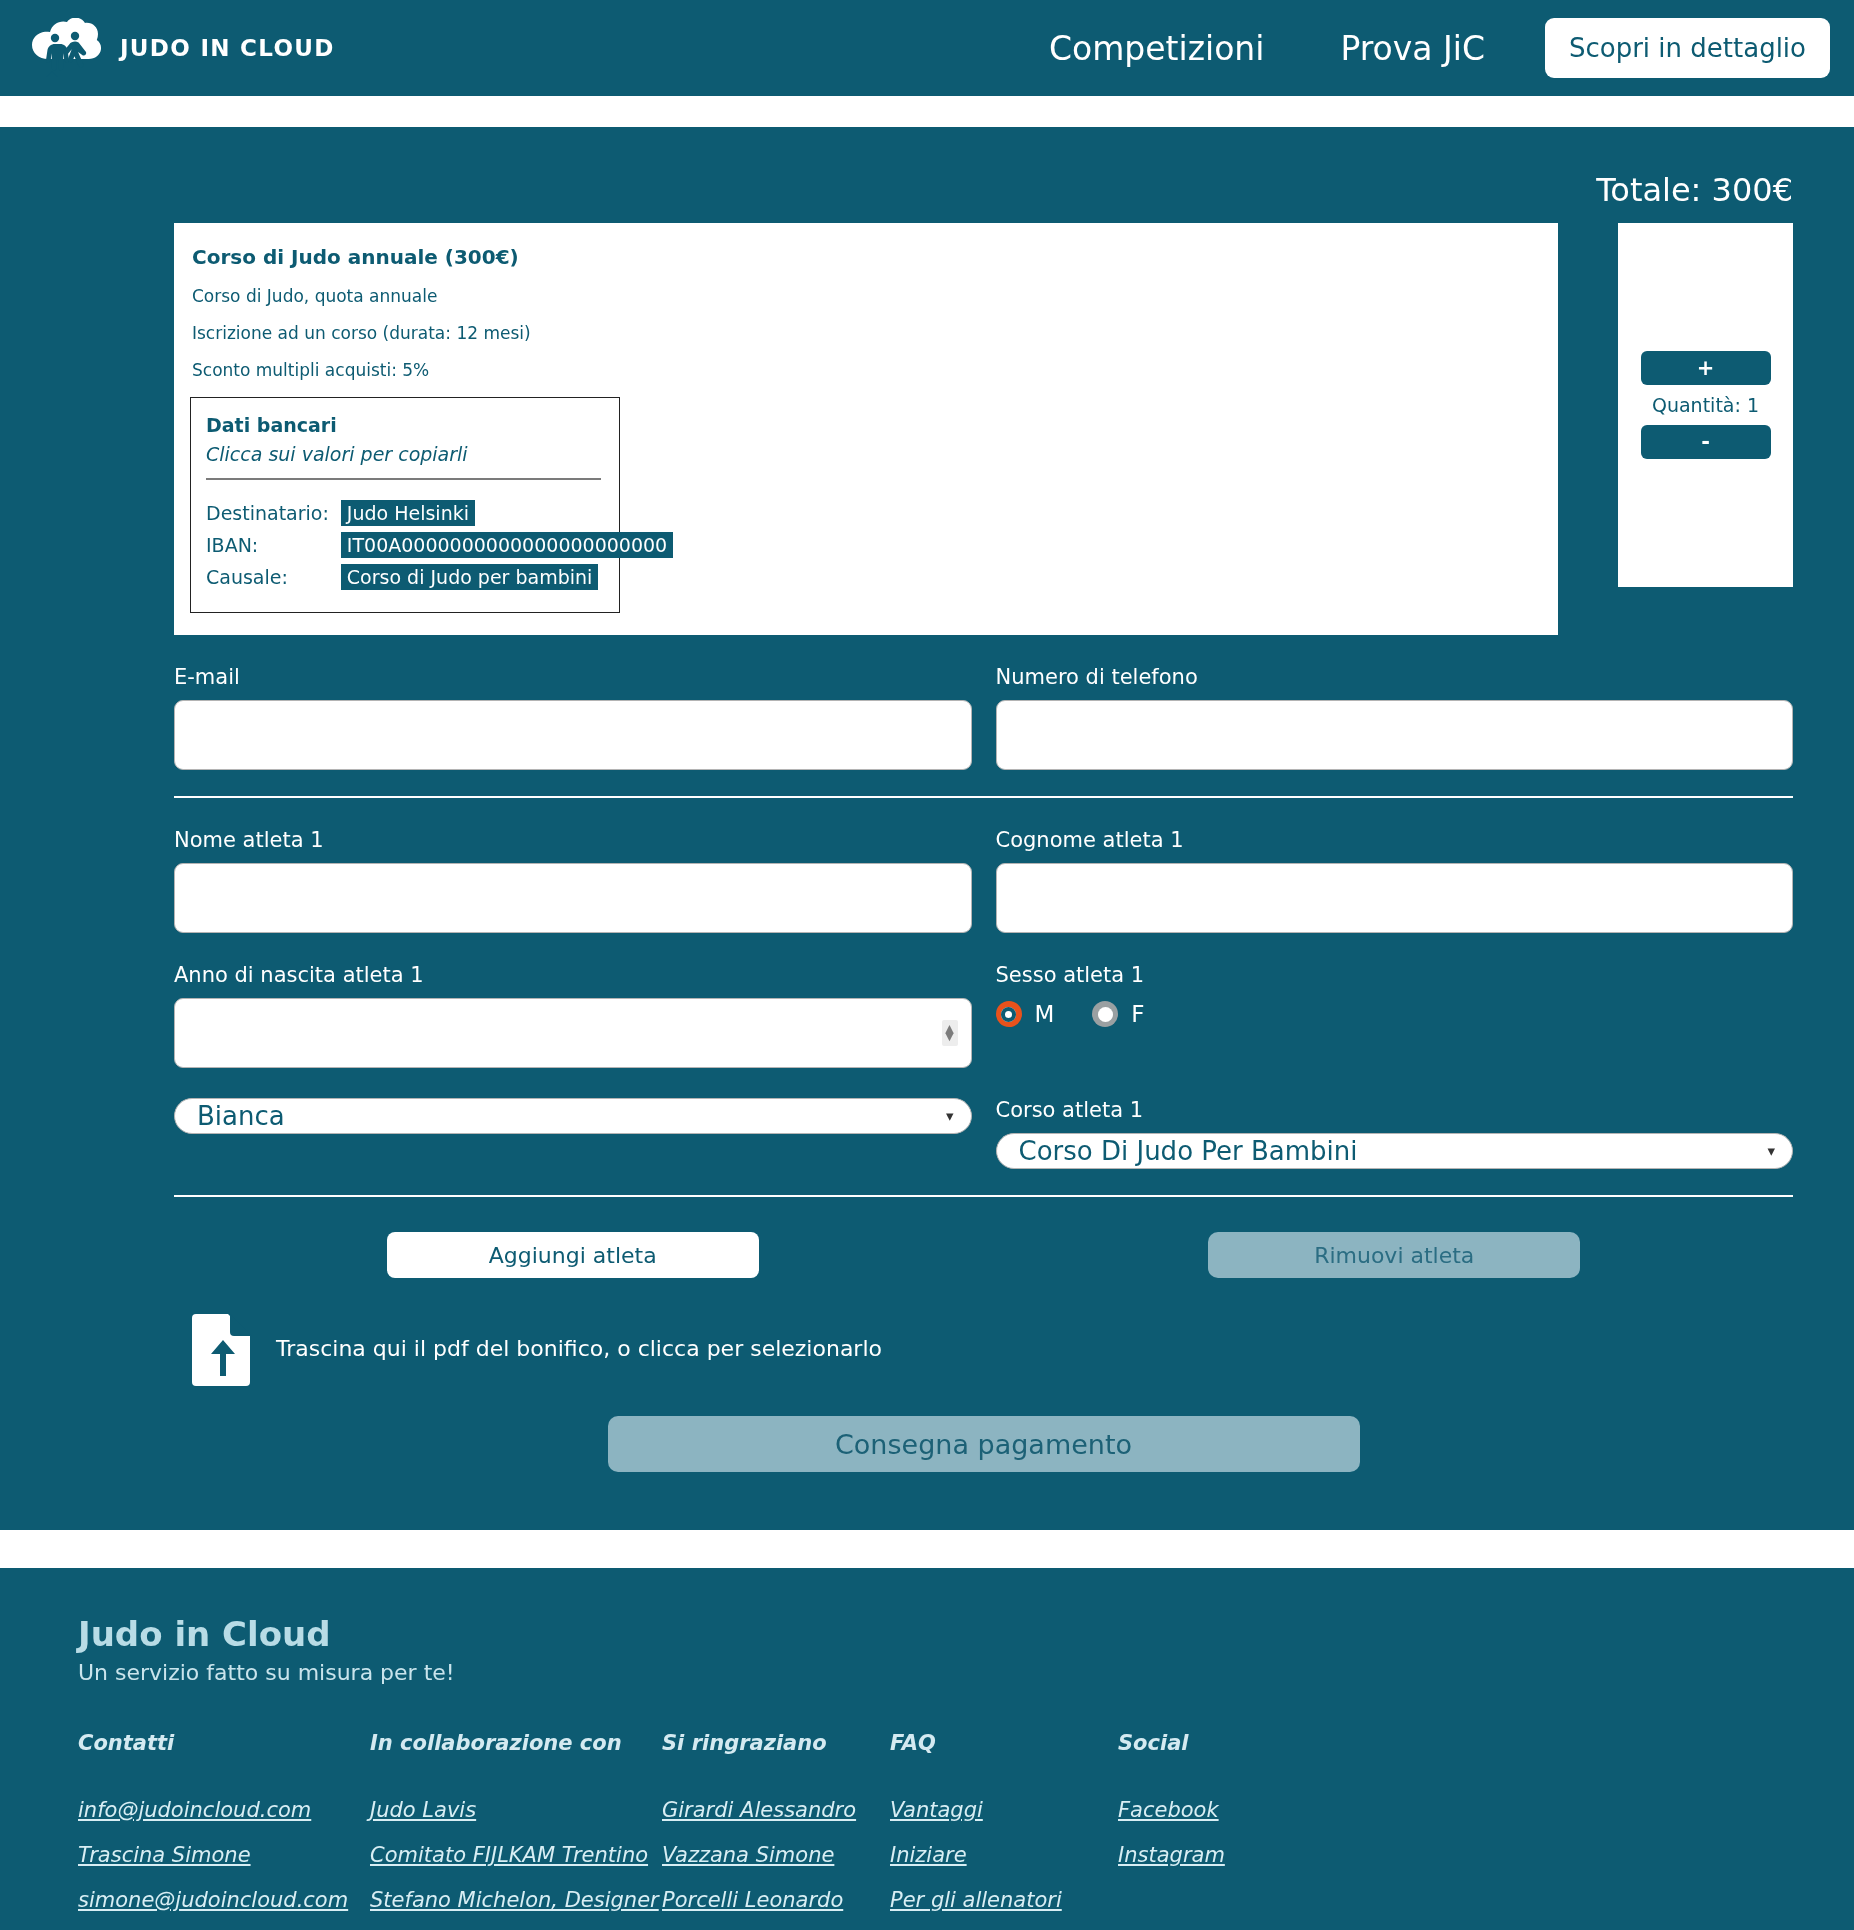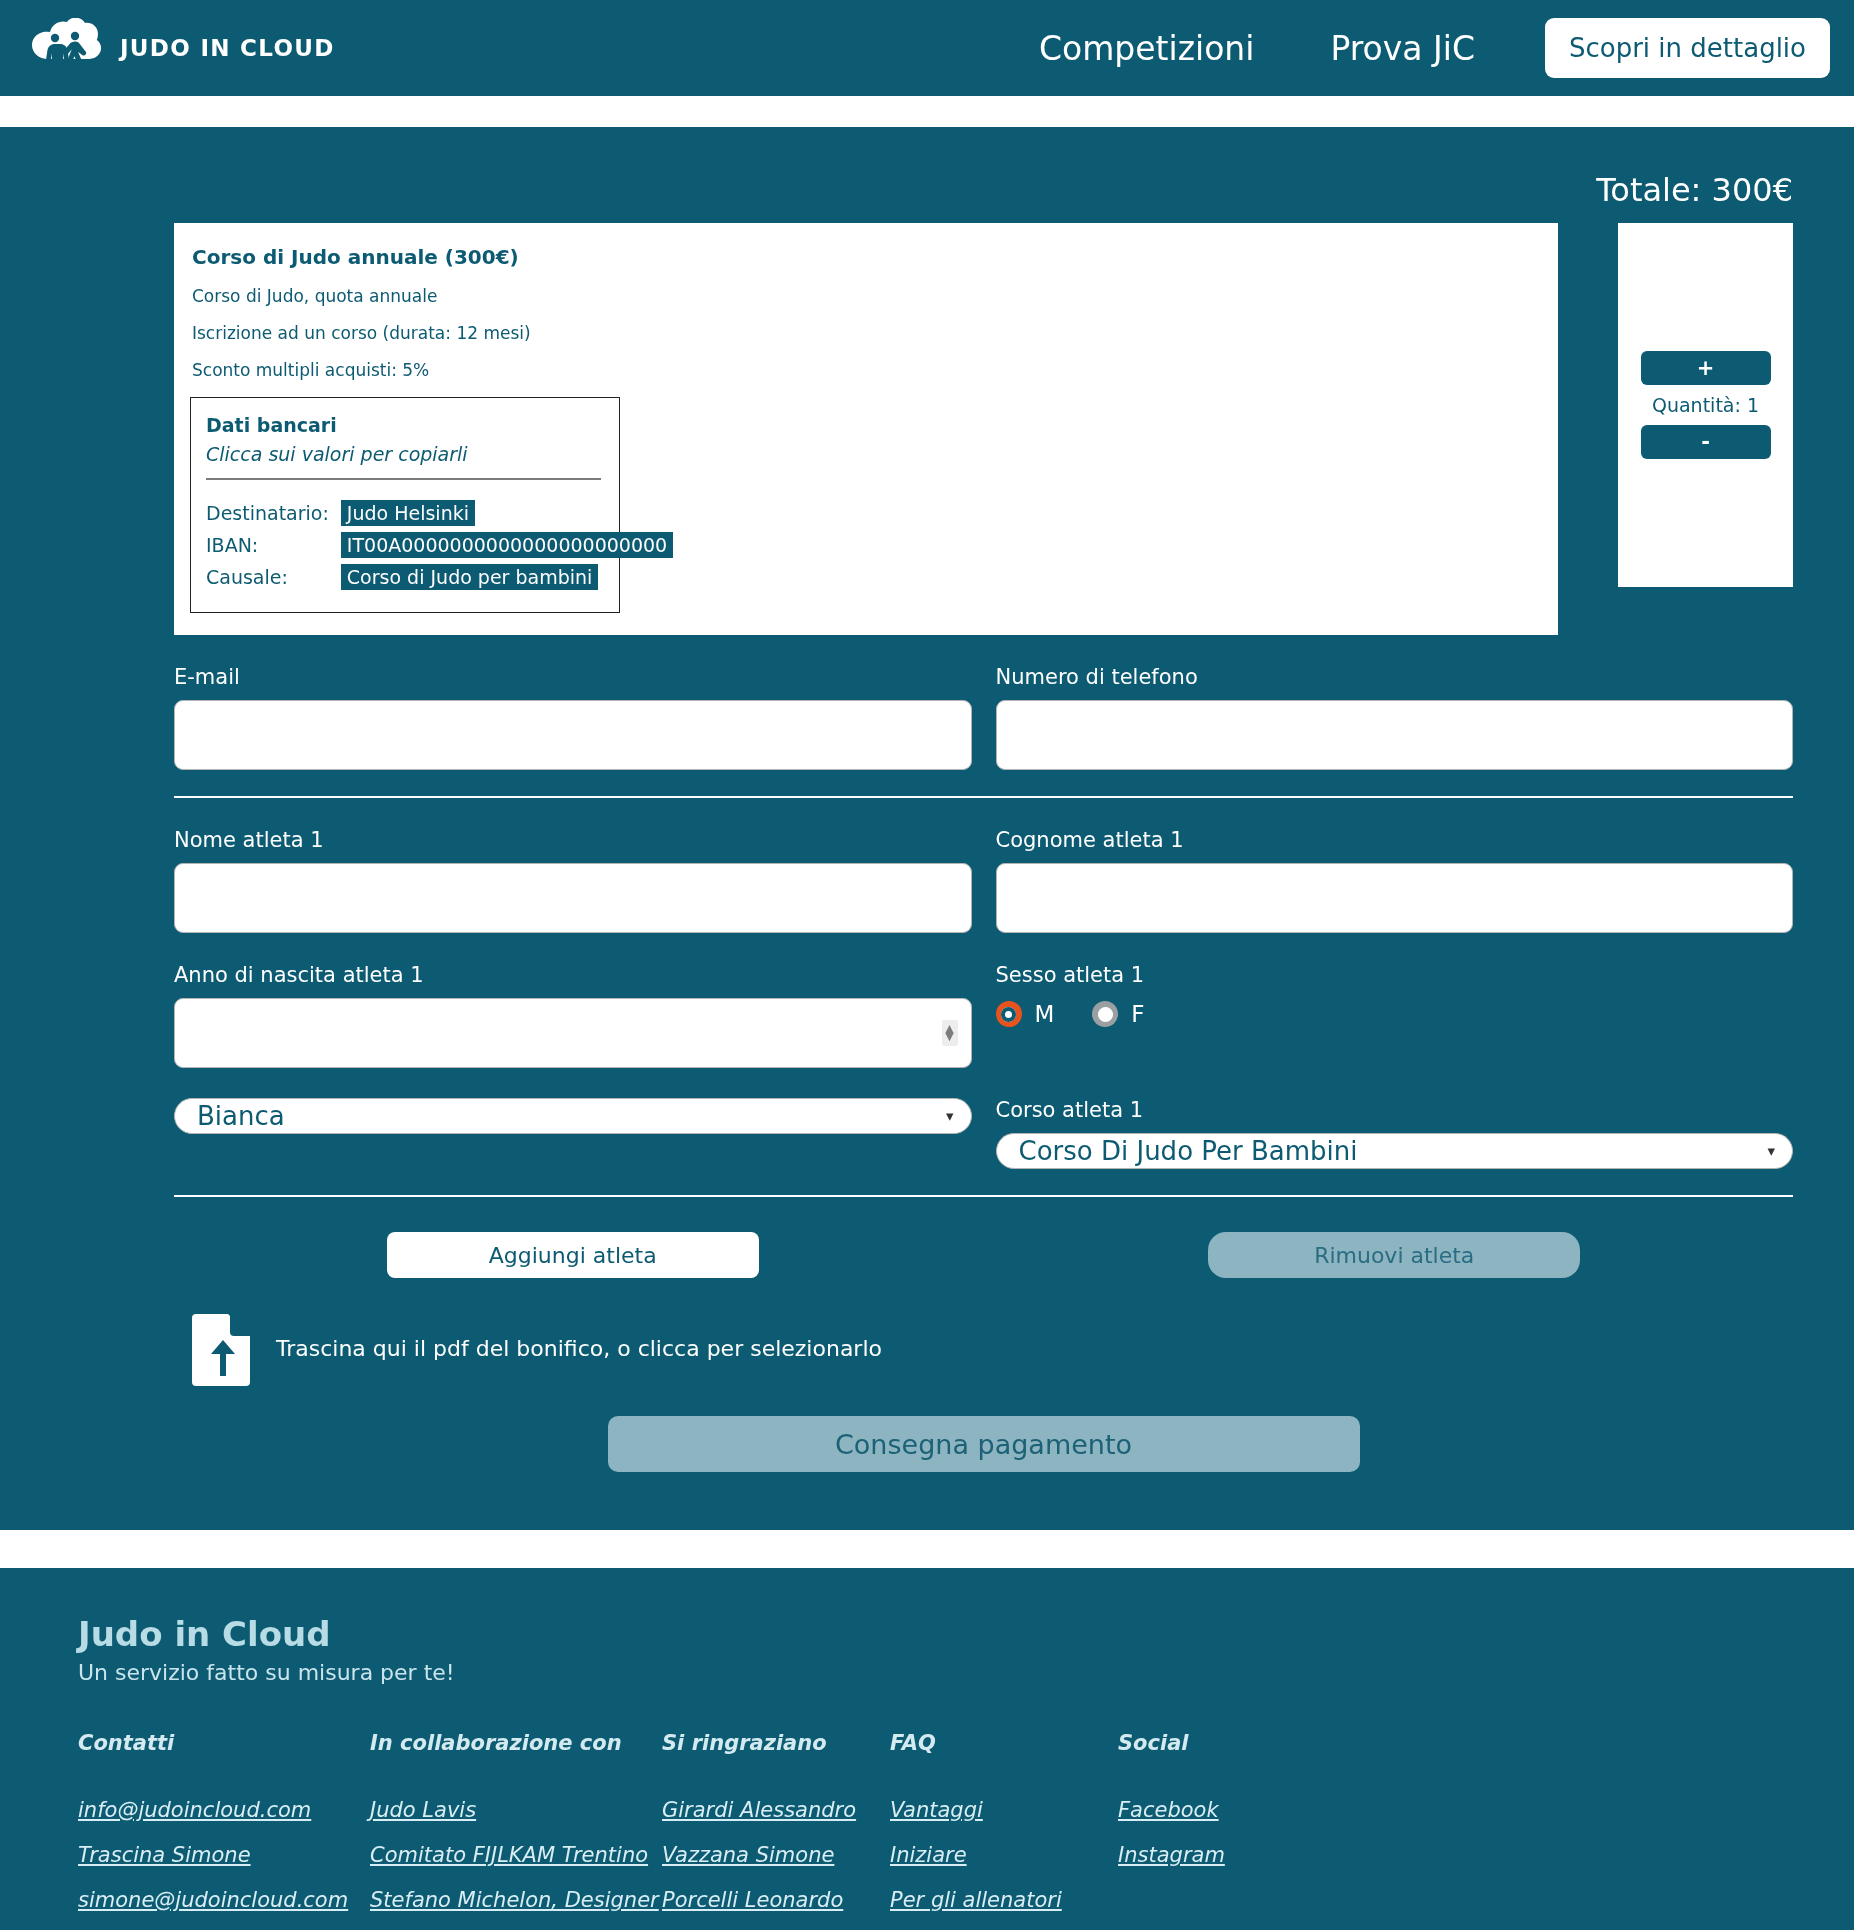--- a/index.html
+++ b/index.html
@@ -38,21 +38,21 @@
     padding: 0 38px;
     white-space: nowrap;
   }
   .nav-cta {
     background: #ffffff;
     color: #0d5b72;
     font-size: 26px;
     border: none;
     border-radius: 9px;
     padding: 15px 24px;
-    margin-left: 32px;
+    margin-left: 22px;
     cursor: pointer;
     font-family: "DejaVu Sans", sans-serif;
     white-space: nowrap;
   }
 
   .white-band { background: #ffffff; height: 31px; width: 100%; }
   .white-band-lower { background: #ffffff; height: 38px; width: 100%; }
 
   
   .main {
@@ -301,21 +301,21 @@
     width: 372px;
     height: 46px;
     font-size: 22px;
     cursor: pointer;
     font-family: "DejaVu Sans", sans-serif;
   }
   .btn-remove {
     background: #8cb4c1;
     color: #2b6d83;
     border: none;
-    border-radius: 18px;
+    border-radius: 10px;
     width: 372px;
     height: 46px;
     font-size: 22px;
     cursor: not-allowed;
     font-family: "DejaVu Sans", sans-serif;
   }
 
   .dropzone {
     display: flex;
     align-items: center;

